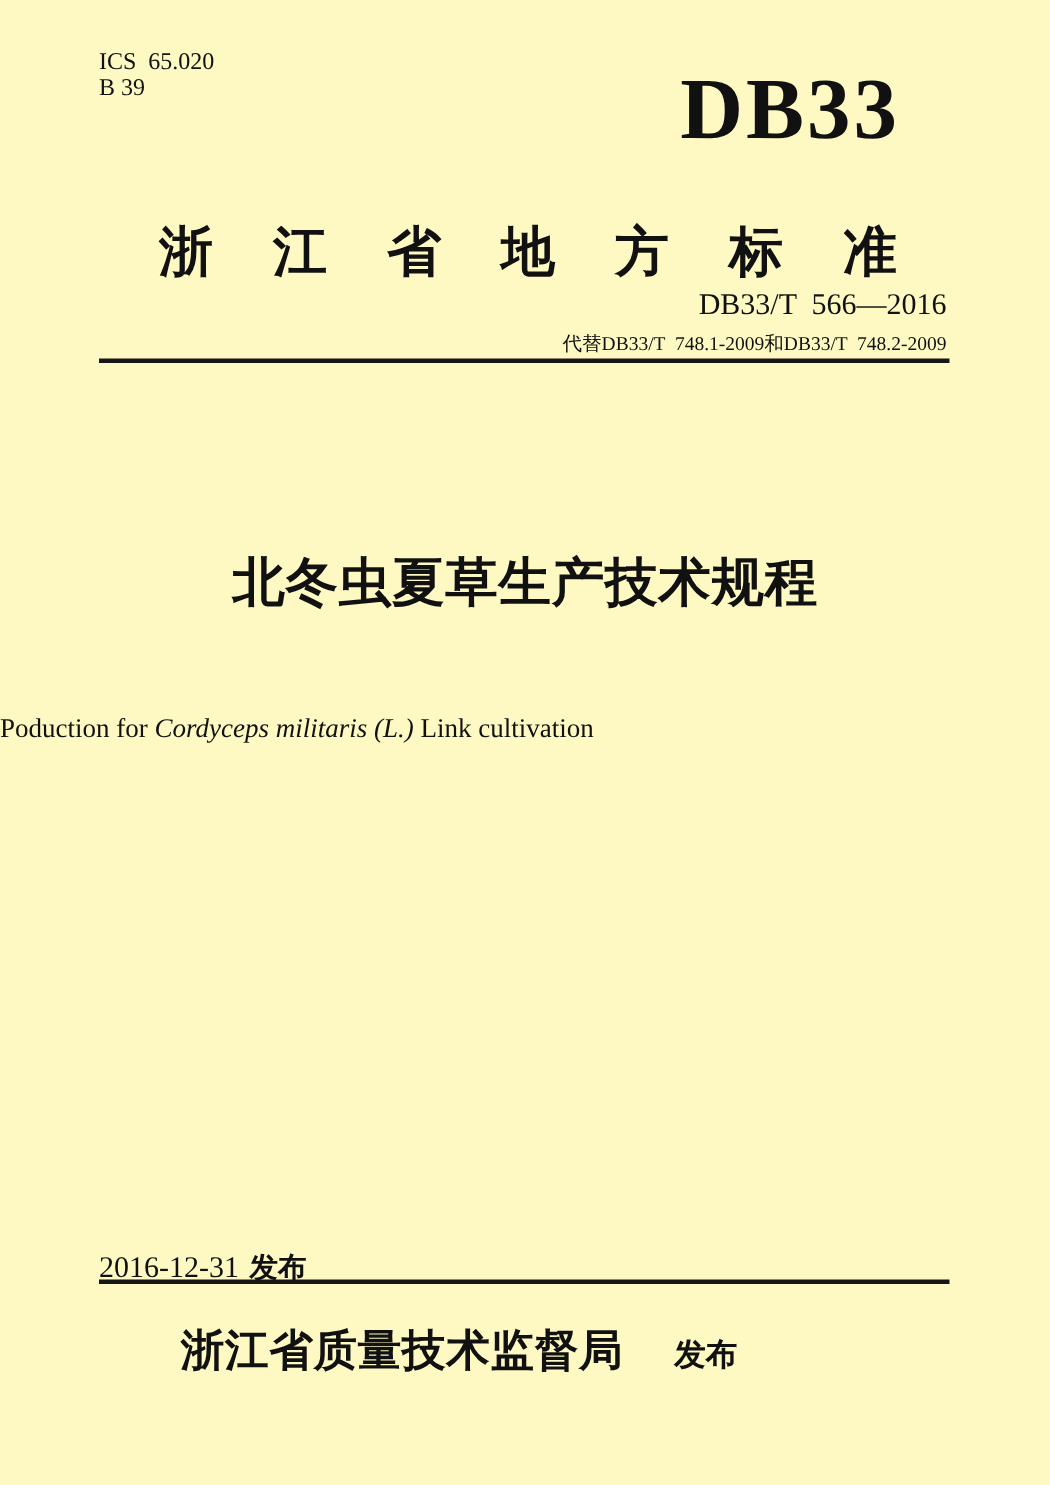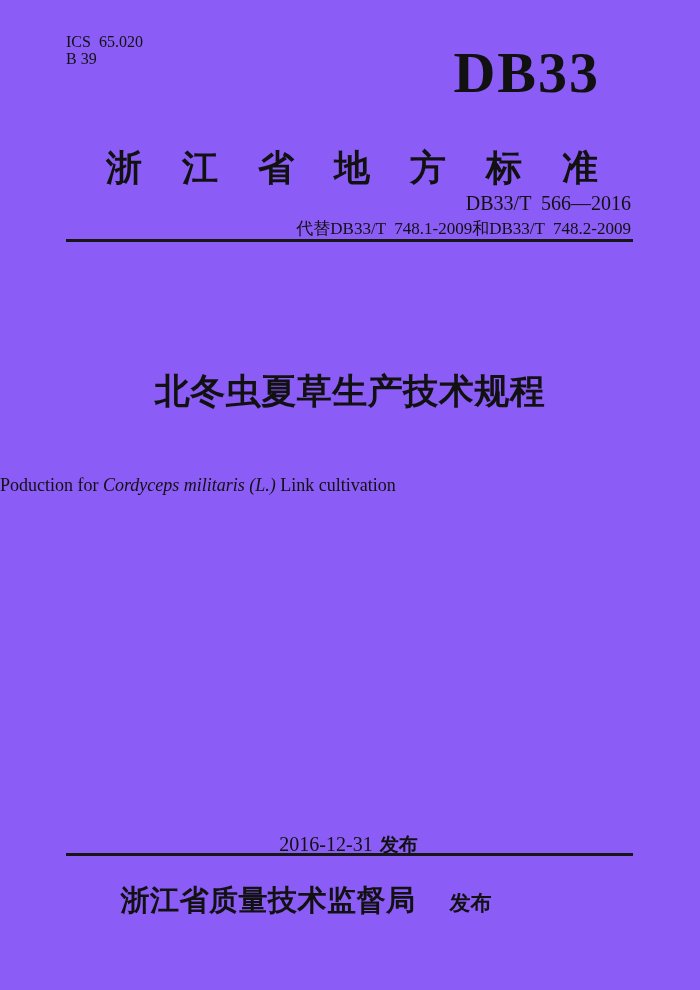--- a/index.html
+++ b/index.html
@@ -1,17 +1,17 @@
 <!DOCTYPE html>
 <html><head>
 <meta charset="utf-8">
 <style>
   html,body{margin:0;padding:0;background:#e8e8e8;}
   .page{
-    position:relative;width:700px;height:990px;background:#8b5cf6;
+    position:relative;width:700px;height:990px;background:#fef9c3;
     overflow:hidden;color:#111;
     font-family:"Liberation Serif","DejaVu Serif",serif;
   }
   .serif{font-family:"Liberation Serif","DejaVu Serif",serif;}
   .sans{font-family:"Liberation Sans","DejaVu Sans",sans-serif;}
   .pre{white-space:pre;}
 
   .ics-block{position:absolute;left:66px;top:33px;font-size:16px;line-height:17px;}
 
   .logo{
@@ -20,39 +20,39 @@
   }
 
   .std-type{
     position:absolute;top:124px;left:66px;width:567px;box-sizing:border-box;
     text-align:center;font-weight:bold;font-size:36px;line-height:1.1;
     letter-spacing:40px;padding-left:40px;white-space:nowrap;margin-top:24px;
   }
 
   .num-block{position:absolute;top:192px;left:66px;width:565px;text-align:right;}
   .std-number{font-size:20px;line-height:22px;}
-  .replaces{font-size:17px;line-height:20px;margin-top:5px;}
+  .replaces{font-size:13px;line-height:20px;margin-top:5px;}
 
   .rule{position:absolute;left:66px;width:567px;height:3px;background:#161616;}
   .rule-top{top:239px;}
   .rule-bottom{top:853px;}
 
   .title-cn{
     position:absolute;top:371px;left:0;width:700px;text-align:center;
-    font-weight:bold;font-size:35px;line-height:1.15;letter-spacing:0.5px;
+    font-weight:bold;font-size:35px;line-height:1.15;letter-spacing:0.5px;font-family:Liberation Mono, monospace;
   }
   .title-en{
     position:absolute;top:474px;left:0;width:700px;
     font-size:18px;line-height:1.3;
   }
   .title-en .it{font-style:italic;}
 
   .date-row{
     position:absolute;top:832px;left:66px;width:565px;
-    display:flex;justify-content:center;align-items:baseline;
+    display:flex;justify-content:space-between;align-items:baseline;
   }
   .date-cell{font-size:20px;}
   .date-label{
     font-family:"Liberation Sans","DejaVu Sans",sans-serif;
     font-weight:bold;font-size:19px;margin-left:7px;
   }
 
   .issuer-row{
     position:absolute;top:881px;left:0;width:612px;text-align:center;
   }

